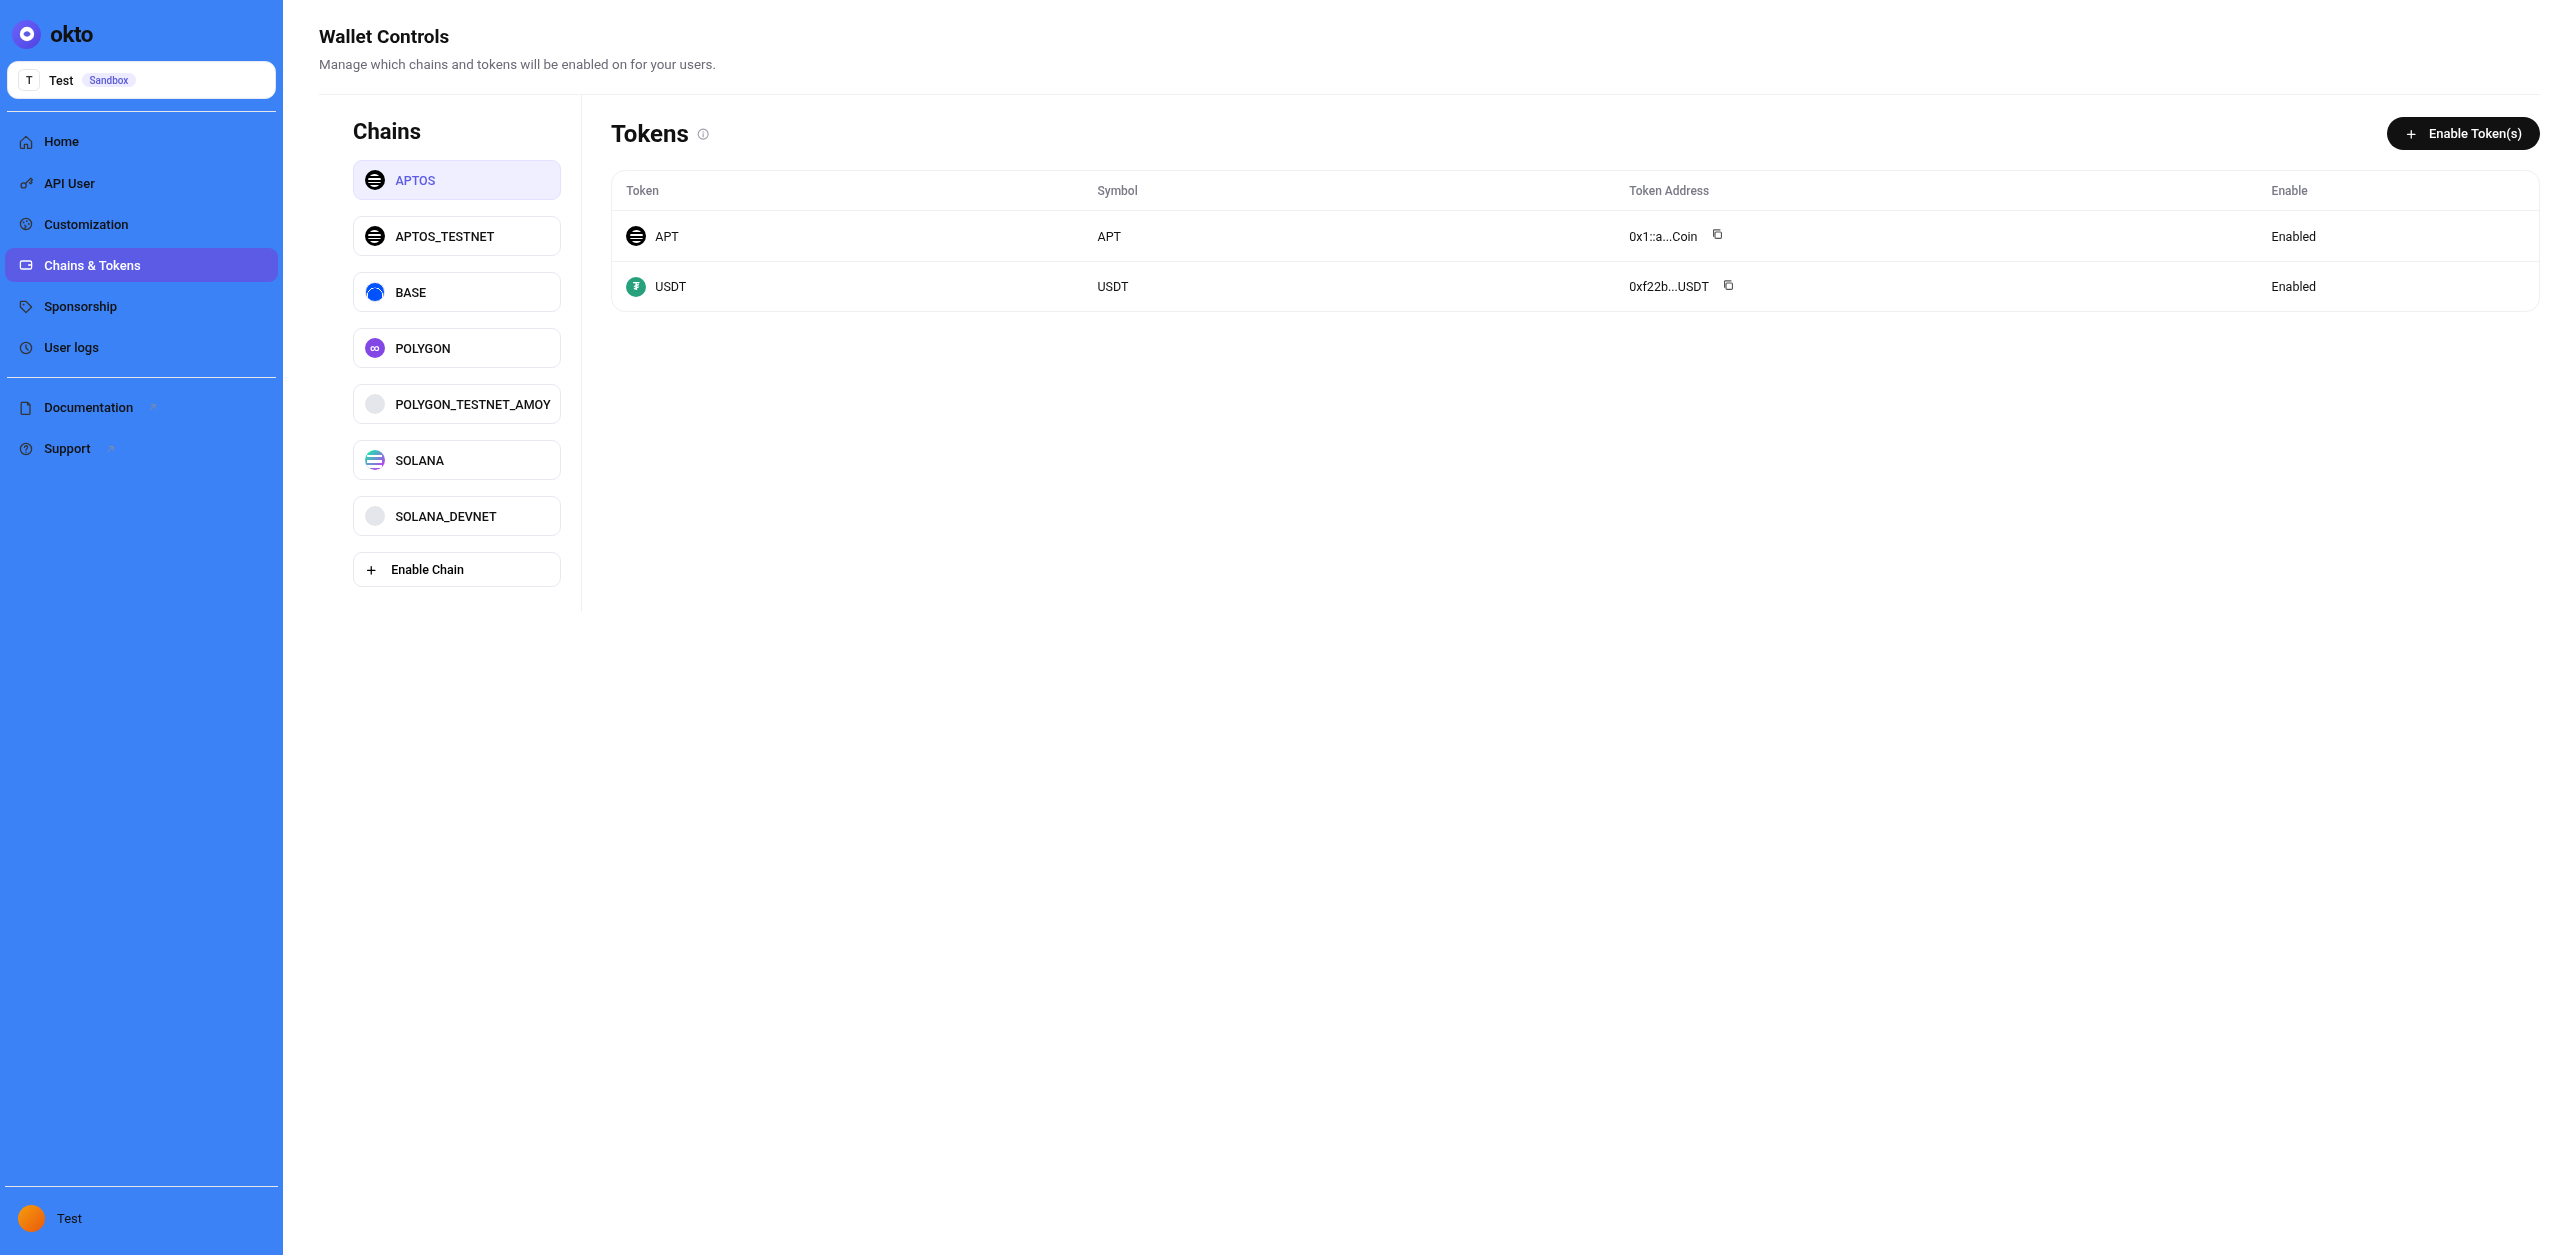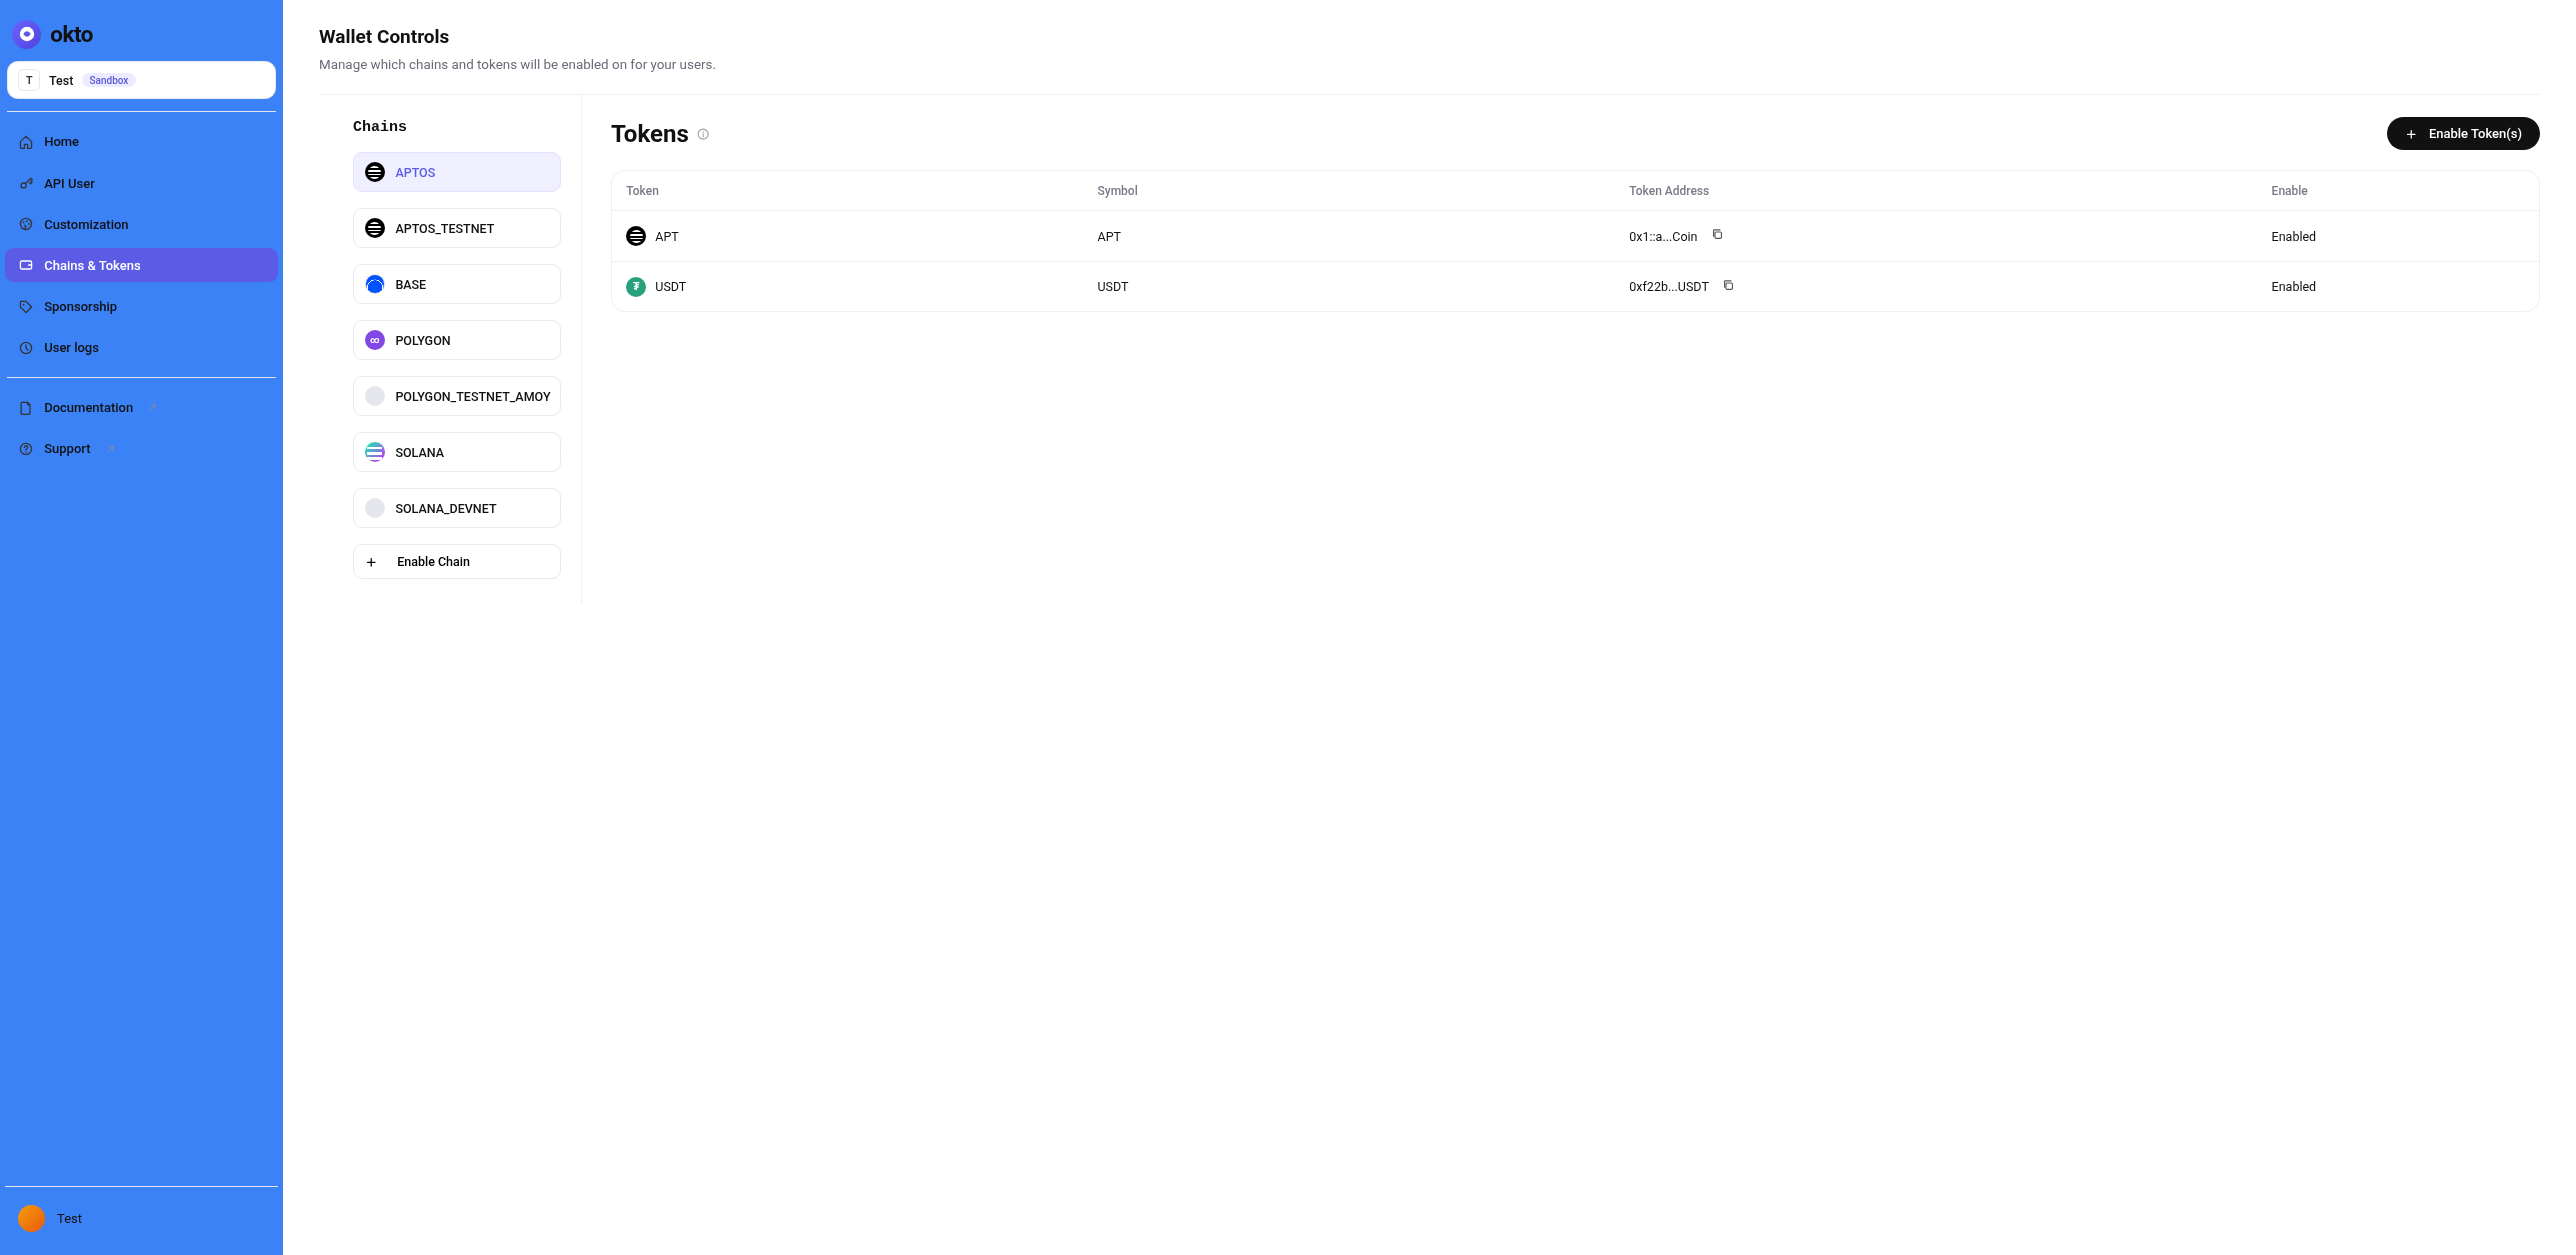--- a/index.html
+++ b/index.html
@@ -26,40 +26,40 @@
   .user-row { display:flex; align-items:center; gap:12.5px; padding:10.7px 9px 3.6px 9px; cursor:pointer; }
   .user-avatar { width:27px; height:27px; border-radius:50%; background:linear-gradient(135deg,#f59e0b,#ea580c); }
   .user-name { font-size:13px; color:#111; }
   .main { flex:1; background:#fff; border-top-left-radius:0; padding:25px 36px 36px 36px; overflow:auto; }
   .page-title { font-size:19px; font-weight:700; margin-bottom:9px; }
   .page-subtitle { font-size:13.4px; color:#6b6b78; margin-bottom:21.5px; }
   .hr { height:0.9px; background:#efeff4; margin-bottom:0; }
   .panels { display:flex; }
   .chains-panel { width:263px; padding:25px 20px 25px 34px; border-right:0.9px solid #efeff4; }
   .tokens-panel { flex:1; padding:23px 0 0 29px; }
-  .chains-title { font-size:15px; font-weight:700; margin-bottom:16px;font-family:Liberation Mono, monospace; }
+  .chains-title { font-size:22px; font-weight:700; margin-bottom:16px; }
   .tokens-header { display:flex; align-items:center; justify-content:space-between; margin-bottom:20px; }
   .tokens-title-row { display:flex; align-items:center; gap:7.2px; }
   .tokens-title { font-size:24px; font-weight:700; }
   .info-icon { width:14.3px; height:14.3px; color:#9a9aa6; }
   .enable-tokens-btn { background:#111; color:#fff; border:none; border-radius:20px; padding:9px 18px; font-size:13px; font-weight:500; display:flex; align-items:center; gap:11px; cursor:pointer; }
   .enable-tokens-btn svg { width:12.5px; height:12.5px; }
   .chain-item { display:flex; align-items:center; gap:10.7px; border:0.9px solid #e8e8f0; background:#fff; border-radius:9px; padding:9px 10.7px; margin-bottom:16px; font-size:12.5px; font-weight:500; cursor:pointer; }
   .chain-item.selected { background:#f0efff; border-color:#e3e1ff; }
   .chain-item.selected .chain-label { color:#5b5be6; }
   .chain-icon { width:20px; height:20px; border-radius:50%; background:#ddd; flex-shrink:0; }
   .chain-icon.aptos { background:#000; position:relative; }
   .chain-icon.aptos::after { content:""; position:absolute; inset:3.6px; border-radius:50%; background:repeating-linear-gradient(0deg,#fff 0 1.8px,#000 1.8px 3.6px); }
   .chain-icon.base { background:radial-gradient(circle at 50% 70%,#0052ff 0 46%,#fff 48% 51%,#0052ff 53%); border:0.9px solid #e0e0e7; }
   .chain-icon.polygon { background:#8247e5; display:flex; align-items:center; justify-content:center; color:#fff; font-size:9px; font-weight:bold; }
   .chain-icon.polygon::after { content:"∞"; }
   .chain-icon.gray { background:#e5e5ec; }
   .chain-icon.solana { background:linear-gradient(135deg,#00ffa3,#dc1fff); position:relative; overflow:hidden; }
   .chain-icon.solana::after { content:""; position:absolute; inset:2.7px 2.7px; background:#fff; -webkit-mask:repeating-linear-gradient(0deg,#000 0 2.7px,transparent 2.7px 5.4px); mask:repeating-linear-gradient(0deg,#000 0 2.7px,transparent 2.7px 5.4px); }
-  .enable-chain-btn { display:flex; align-items:center; gap:20px; border:0.9px solid #e8e8f0; background:#fff; border-radius:9px; padding:9px 10.7px; font-size:12.5px; font-weight:500; cursor:pointer; width:100%; }
+  .enable-chain-btn { display:flex; align-items:center; gap:14px; border:0.9px solid #e8e8f0; background:#fff; border-radius:9px; padding:9px 10.7px; font-size:12.5px; font-weight:500; cursor:pointer; width:100%; }
   .enable-chain-btn svg { width:12.5px; height:12.5px; }
   .token-table { border:0.9px solid #efeff4; border-radius:14px; overflow:hidden; }
   .token-table table { width:100%; border-collapse:collapse; }
   .token-table th { text-align:left; font-size:12px; font-weight:500; color:#7a7a87; padding:12.5px 14.3px; border-bottom:0.9px solid #efeff4; }
   .token-table td { font-size:12.5px; padding:14.3px 14.3px; border-bottom:0.9px solid #efeff4; }
   .token-table tr:last-child td { border-bottom:none; }
   .token-cell { display:flex; align-items:center; gap:9px; }
   .token-icon { width:20px; height:20px; border-radius:50%; }
   .token-icon.apt { background:#000; position:relative; }
   .token-icon.apt::after { content:""; position:absolute; inset:3.6px; border-radius:50%; background:repeating-linear-gradient(0deg,#fff 0 1.8px,#000 1.8px 3.6px); }

